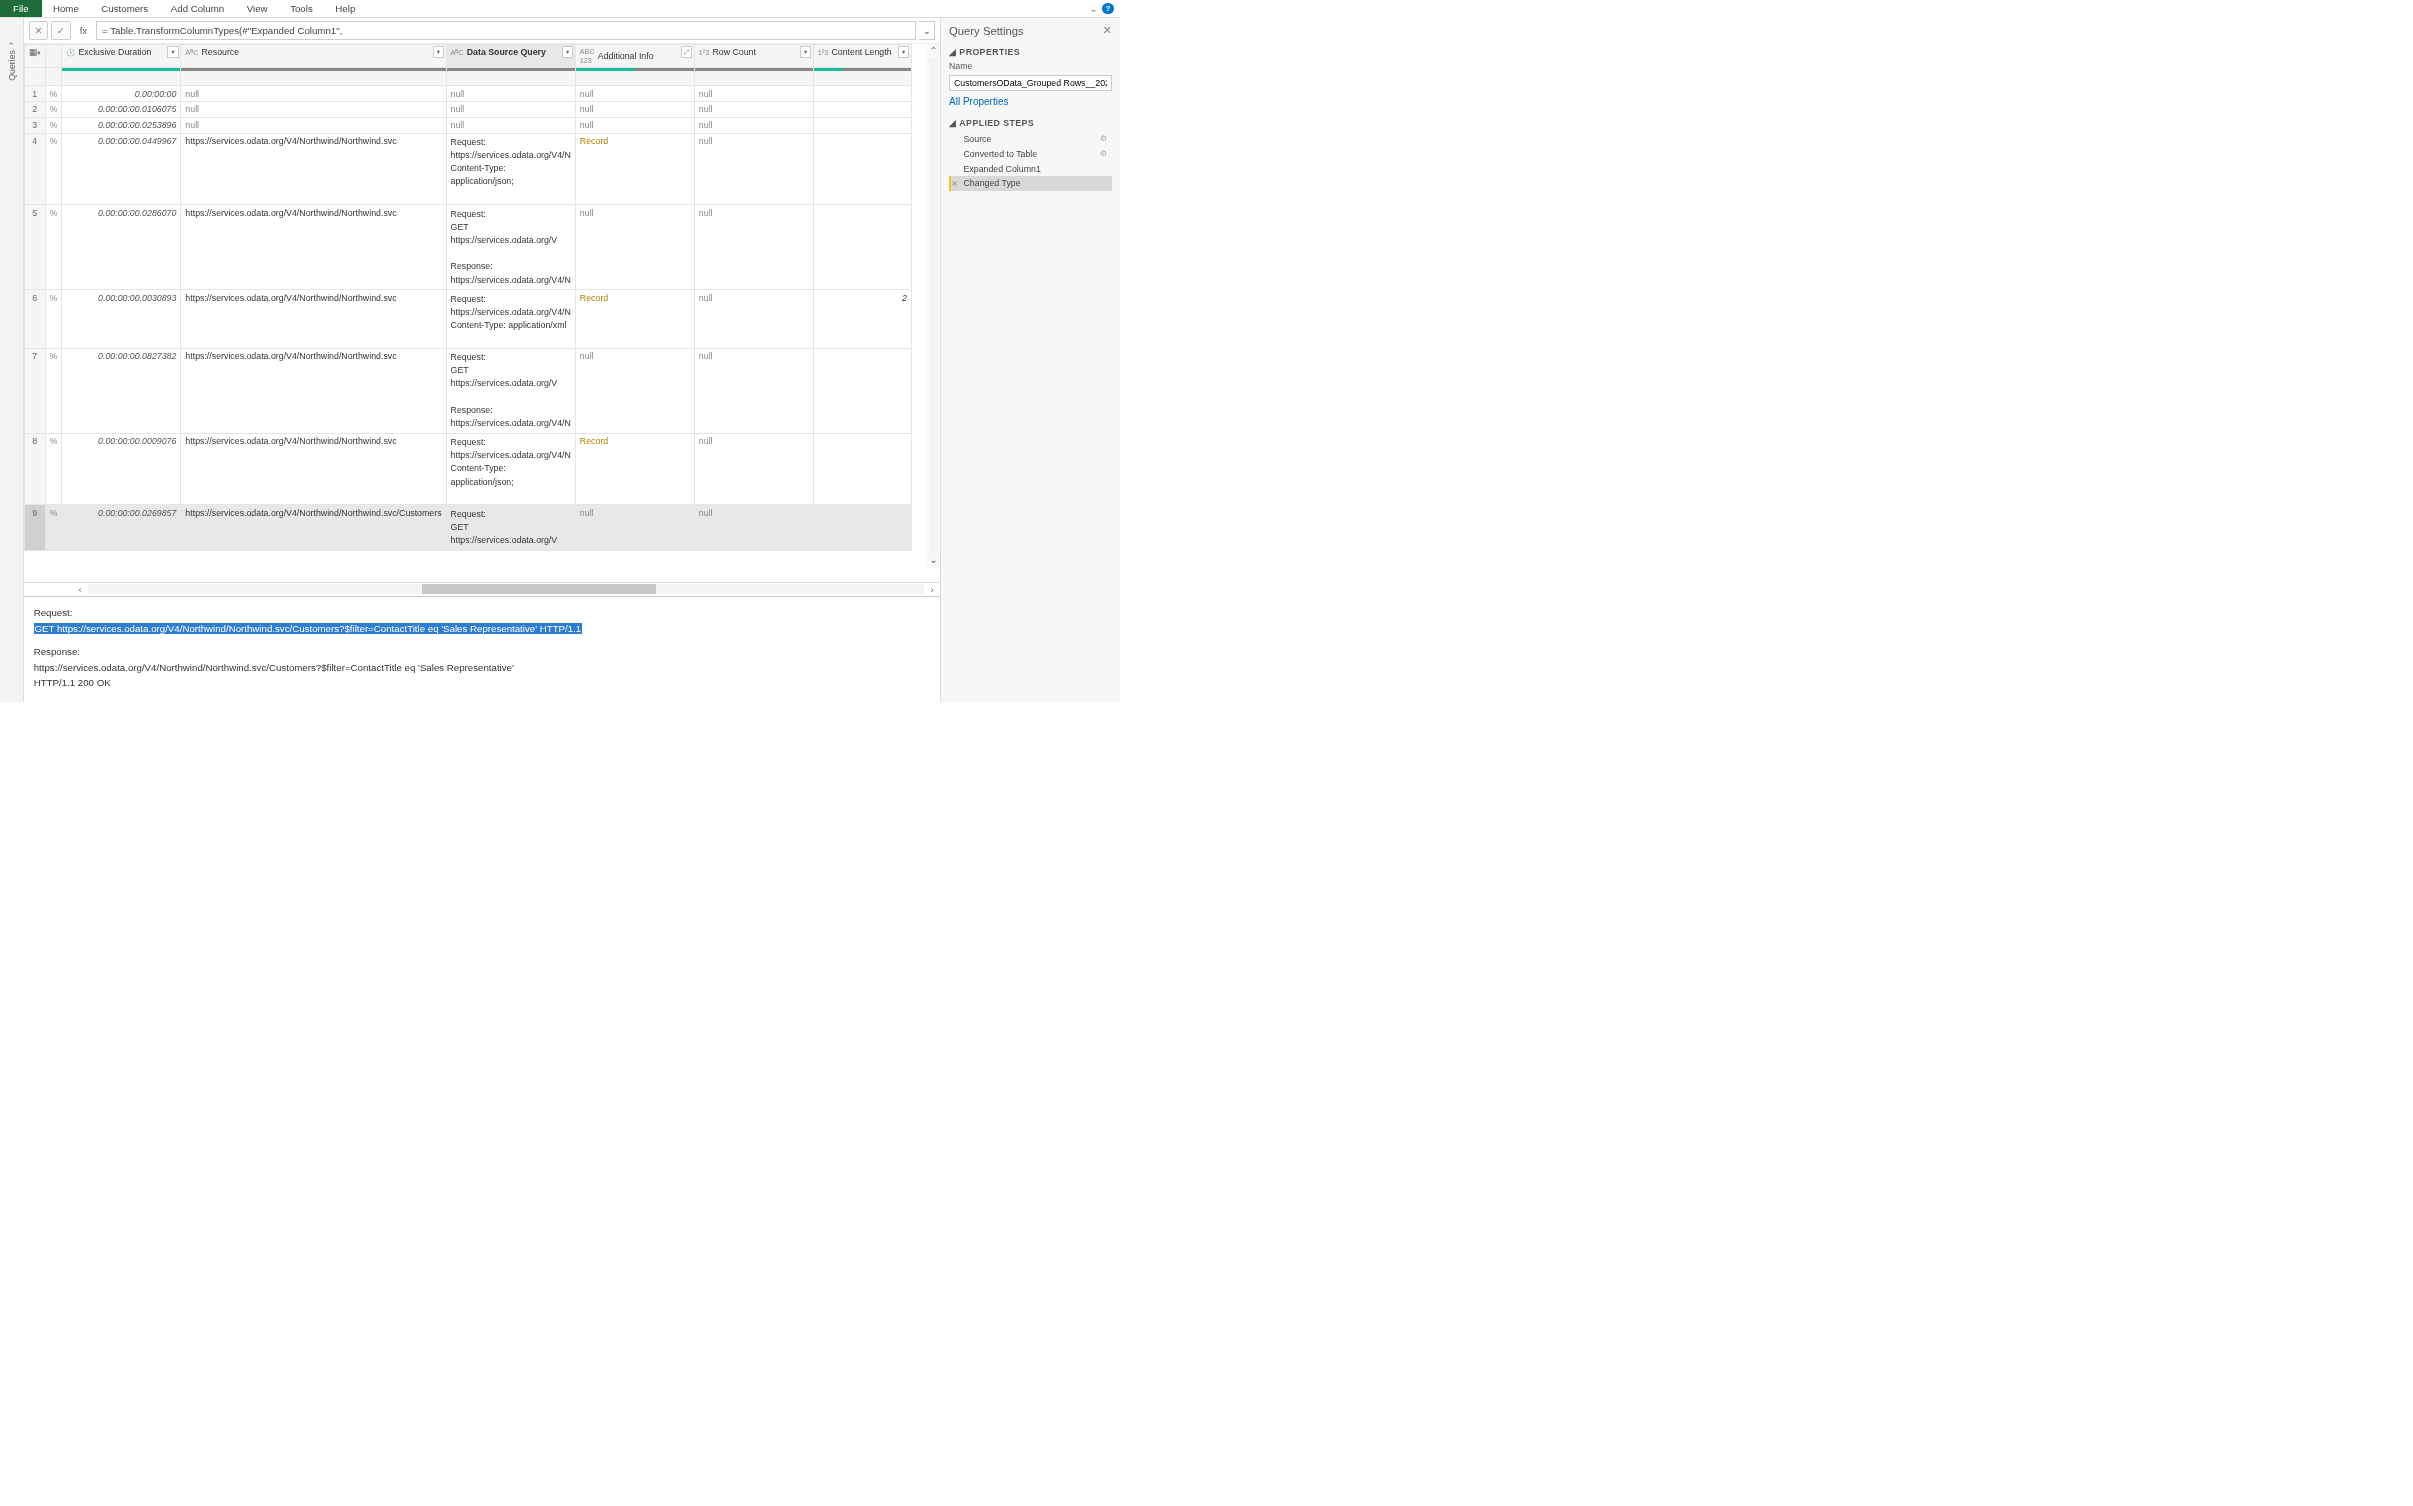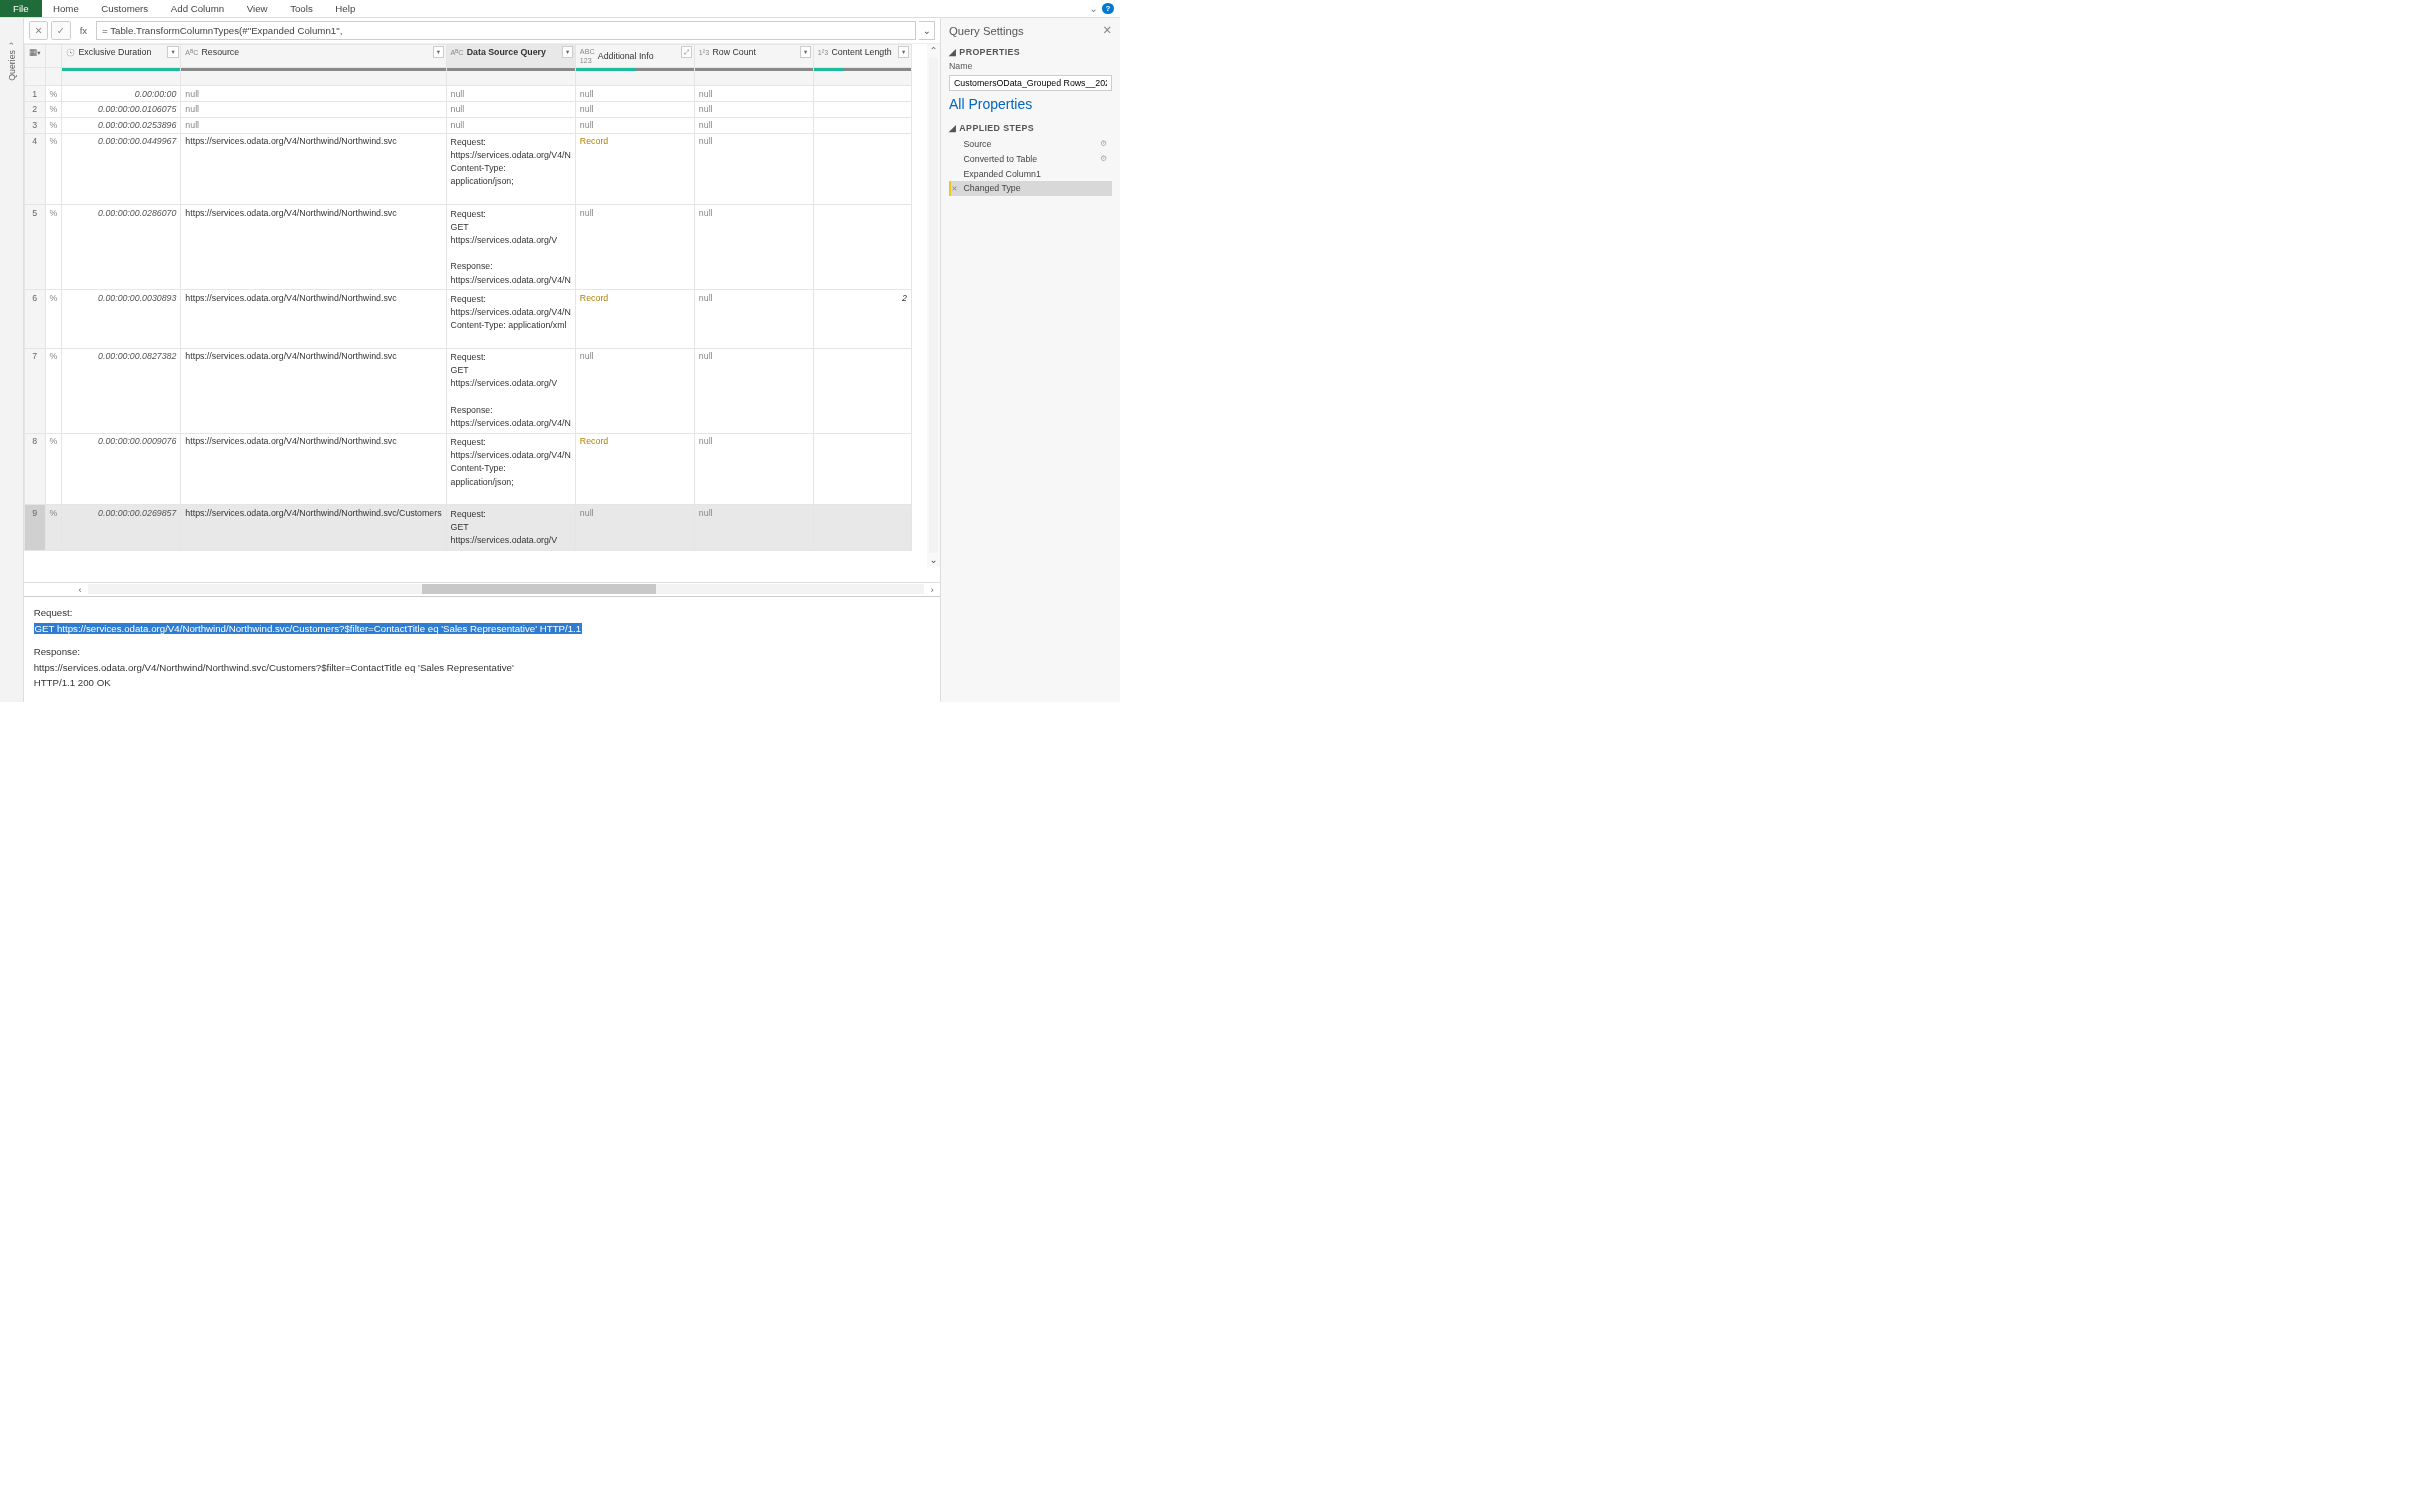--- a/index.html
+++ b/index.html
@@ -71,21 +71,21 @@
 .detail { border-top: 0.8px solid #ccc; padding: 8px 9.7px; font-size: 9.7px; color: #333; line-height: 1.6; background: #fff; height: 106px; overflow:hidden;}
 .detail .req-line { background: #2f7dd1; color: #fff; display: inline; padding: 0 0.8px; }
 
 
 .settings { width: 180px; border-left: 0.8px solid #ddd; background: #f7f7f7; display: flex; flex-direction: column; }
 .settings-hdr { display:flex; align-items:center; justify-content:space-between; padding: 6.4px 8px; font-size: 11.3px; color: #555; }
 .close-x { color:#888; font-size:11.3px; }
 .sect { padding: 3.2px 8px; }
 .sect-title { font-size: 8.8px; font-weight: 600; color: #555; letter-spacing: 0.4px; display:flex; align-items:center; gap:3.2px; }
 .name-input { width: 100%; border: 0.8px solid #ccc; padding: 2.4px 4px; margin-top: 3.2px; font-size: 8.8px; background:#fff; }
-.all-props { color: #0066bf; font-size: 14px; padding: 4.8px 0; display:inline-block; }
+.all-props { color: #0066bf; font-size: 10px; padding: 4.8px 0; display:inline-block; }
 .steps { margin-top: 3.2px; }
 .step { padding: 2.4px 4.8px 2.4px 14.5px; font-size: 8.8px; color: #444; position: relative; display:flex; align-items:center; }
 .step .gear { margin-left:auto; color:#aaa; font-size:8px; }
 .step.selected { background: #d8d8d8; }
 .step.selected::before { content: "✕"; position:absolute; left:2.4px; color:#888; font-size:7.2px; }
 .step-bar { position:absolute; left:0; top:0; bottom:0; width:2.4px; background:#f0c419; display:none; }
 .step.selected .step-bar { display:block; background:#f0c419; }
 
 
 .status { height: 17.7px; border-top: 0.8px solid #ddd; display:flex; align-items:center; padding: 0 6.4px; font-size: 8.8px; color: #555; }

